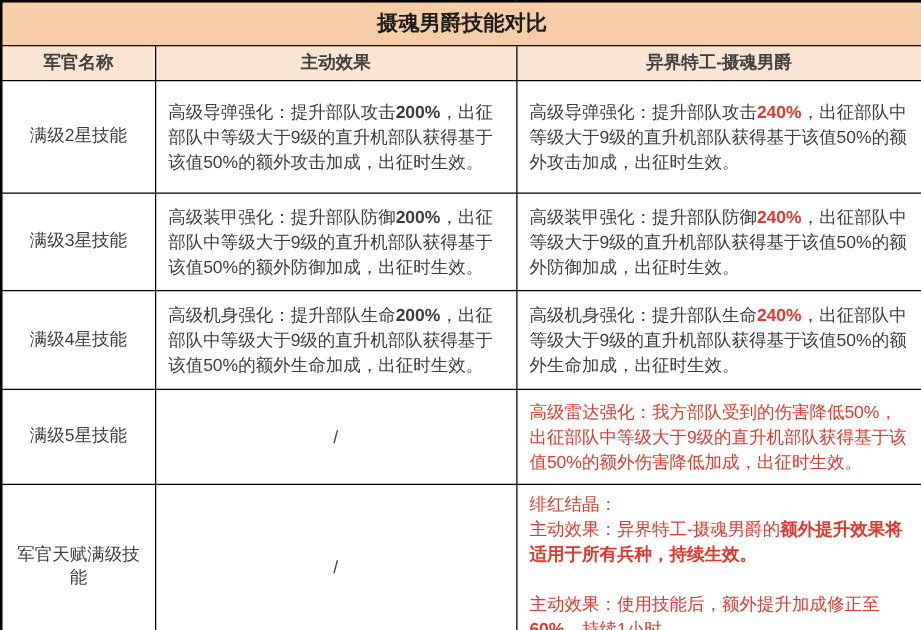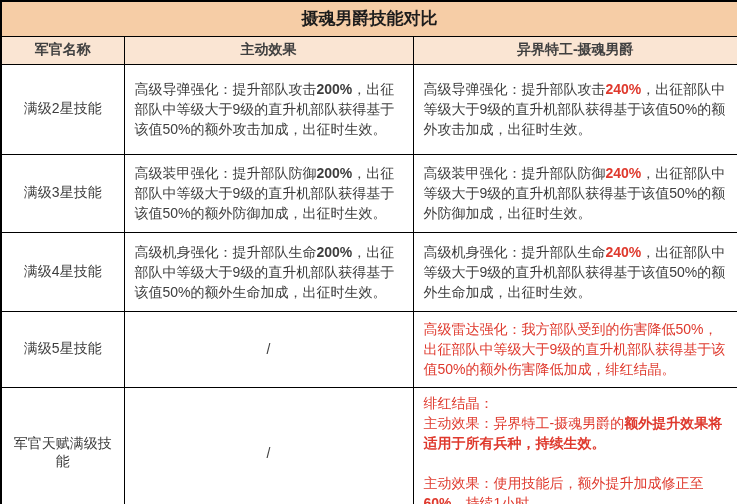--- a/index.html
+++ b/index.html
@@ -86,21 +86,21 @@
       <td class="desc"><span>高级装甲强化：提升部队防御</span><span class="b r">240%</span><span>，出征部队中等级大于9级的直升机部队获得基于该值50%的额外防御加成，出征时生效。</span></td>
     </tr>
     <tr style="height:79px">
       <td class="name">满级4星技能</td>
       <td class="desc"><span>高级机身强化：提升部队生命</span><span class="b">200%</span><span>，出征部队中等级大于9级的直升机部队获得基于该值50%的额外生命加成，出征时生效。</span></td>
       <td class="desc"><span>高级机身强化：提升部队生命</span><span class="b r">240%</span><span>，出征部队中等级大于9级的直升机部队获得基于该值50%的额外生命加成，出征时生效。</span></td>
     </tr>
     <tr style="height:76px">
       <td class="name">满级5星技能</td>
       <td class="desc center"><span>/</span></td>
-      <td class="desc"><span class="r">高级雷达强化：我方部队受到的伤害降低50%，出征部队中等级大于9级的直升机部队获得基于该值50%的额外伤害降低加成，绯红结晶。</span></td>
+      <td class="desc"><span class="r">高级雷达强化：我方部队受到的伤害降低50%，出征部队中等级大于9级的直升机部队获得基于该值50%的额外伤害降低加成，出征时生效。</span></td>
     </tr>
     <tr style="height:116px">
       <td class="name">军官天赋满级技能</td>
       <td class="desc center"><span>/</span></td>
       <td class="desc"><span class="r">绯红结晶：
 主动效果：异界特工-摄魂男爵的</span><span class="b r">额外提升效果将适用于所有兵种，持续生效。</span><span class="r">
 
 主动效果：使用技能后，额外提升加成修正至</span><span class="b r">60%</span><span class="r">，持续1小时。</span></td>
     </tr>
   </tbody>

